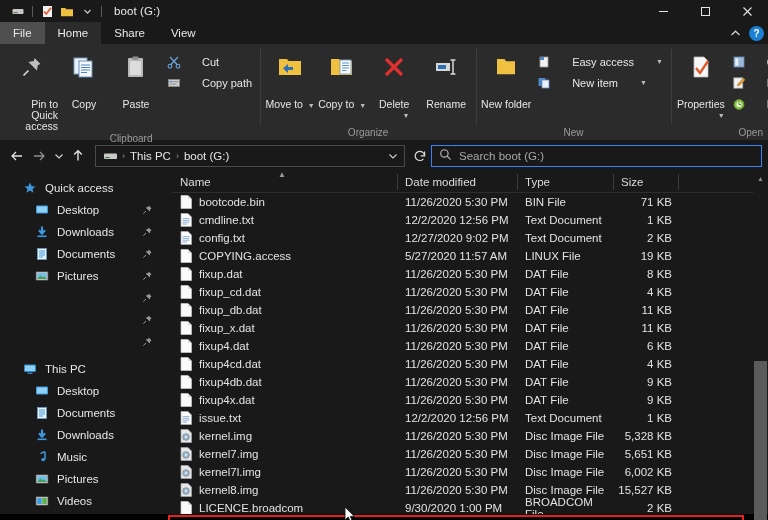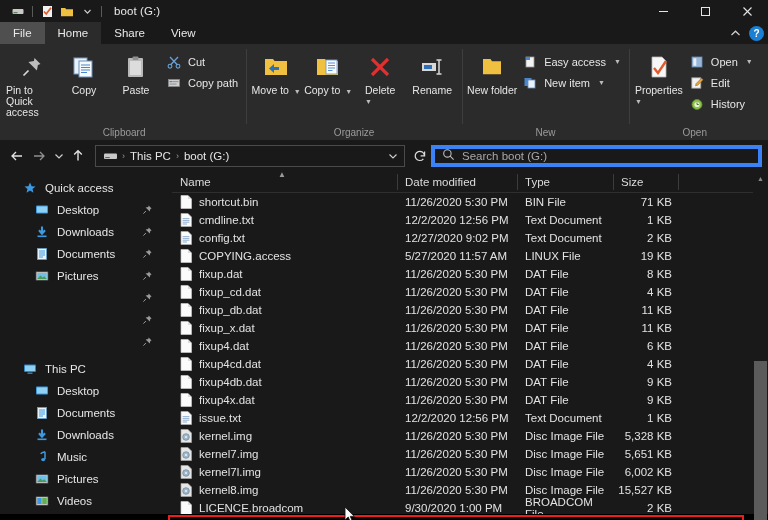--- a/index.html
+++ b/index.html
@@ -95,29 +95,29 @@
     height: 14px; line-height: 14px;
   }
 
   .bigbtn {
     width: 52px;
     display: flex; flex-direction: column; align-items: center;
     padding-top: 4px;
   }
   .bigbtn .ic { height: 32px; display: flex; align-items: center; }
   .bigbtn .lbl {
-    font-size: 10.5px; color: #e6e6e6; text-align: left;
-    line-height: 11px; margin-top: 2px;
+    font-size: 10.5px; color: #e6e6e6; text-align: right;
+    line-height: 11px; margin-top: 16px;
   }
   .smallcol {
     display: flex; flex-direction: column; justify-content: flex-start;
     padding-top: 4px;
   }
   .smallbtn {
-    display: flex; align-items: center; gap: 6px;
+    display: flex; align-items: center; gap: 20px;
     height: 21px; padding: 0 4px;
     font-size: 11px; color: #e6e6e6;
     white-space: nowrap;
   }
   .smallbtn .ic {
     width: 16px; height: 16px;
     display: flex; align-items: center; justify-content: center;
   }
   .caret { font-size: 7px; color: #bbb; margin-left: 2px; }
   .caret-dn { font-size: 7px; color: #bbb; }
@@ -147,21 +147,21 @@
   .crumb-sep { font-size: 9px; color: #9a9a9a; padding: 0 2px; }
   .crumb-drop {
     width: 18px; display: flex; align-items: center; justify-content: center;
   }
   .refresh {
     width: 22px; height: 22px;
     display: flex; align-items: center; justify-content: center;
   }
   .searchbox {
     width: 331px; height: 22px;
-    background: #191919; border: 4px solid #3b82f6;
+    background: #191919; border: 1px solid #3b82f6;
     display: flex; align-items: center; gap: 7px;
     padding-left: 7px;
   }
   .search-ph { font-size: 11.5px; color: #a8a8a8; }
 
   
   .main { flex: 1 1 auto; display: flex; min-height: 0; }
 
   
   .sidebar {
@@ -798,21 +798,21 @@
 
       <div class="rows" id="rows">
           <div class="frow">
             <div class="fcell fc-name">
               <span class="ficon">
                 <svg width="12" height="14" viewBox="0 0 12 14">
                   <path d="M1 .5 h7 l3.5 3.5 v9.5 h-10.5 z" fill="#fbfbfb" stroke="#c8c8c8" stroke-width=".7"></path>
                   <path d="M8 .5 v3.5 h3.5" fill="#dcdcdc"></path>
                 </svg>
               </span>
-              <span>shortcut.bin</span>
+              <span>bootcode.bin</span>
             </div>
             <div class="fcell fc-date">11/26/2020 5:30 PM</div>
             <div class="fcell fc-type">BIN File</div>
             <div class="fcell fc-size">71 KB</div>
           </div>
           <div class="frow">
             <div class="fcell fc-name">
               <span class="ficon">
                 <svg width="12" height="14" viewBox="0 0 12 14">
                   <path d="M1 .5 h7 l3.5 3.5 v9.5 h-10.5 z" fill="#fbfbfb" stroke="#b0b0b0" stroke-width=".7"></path>

